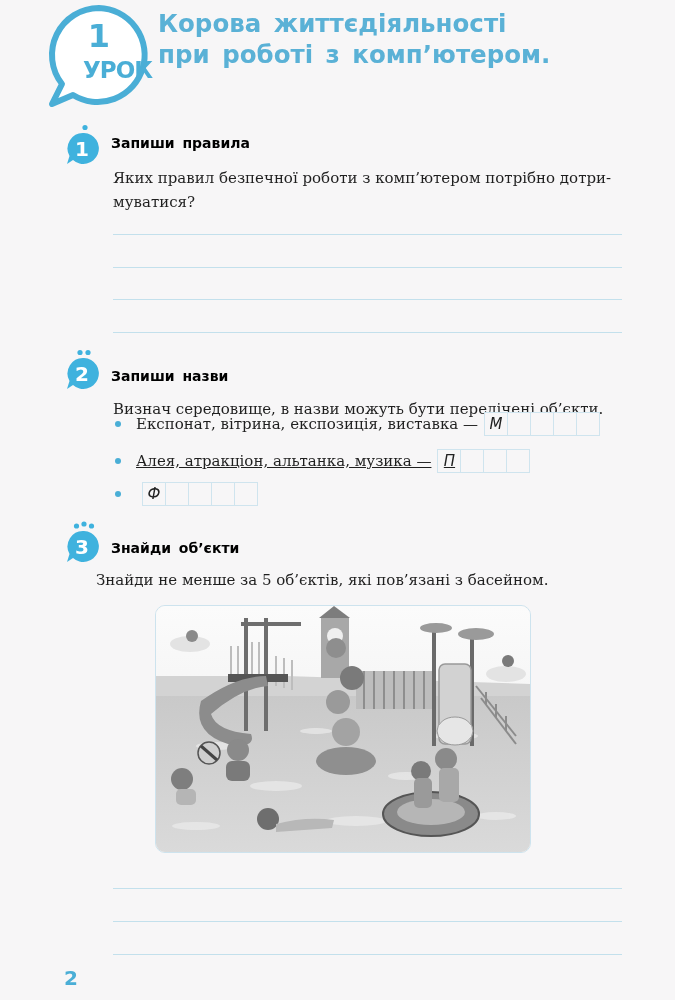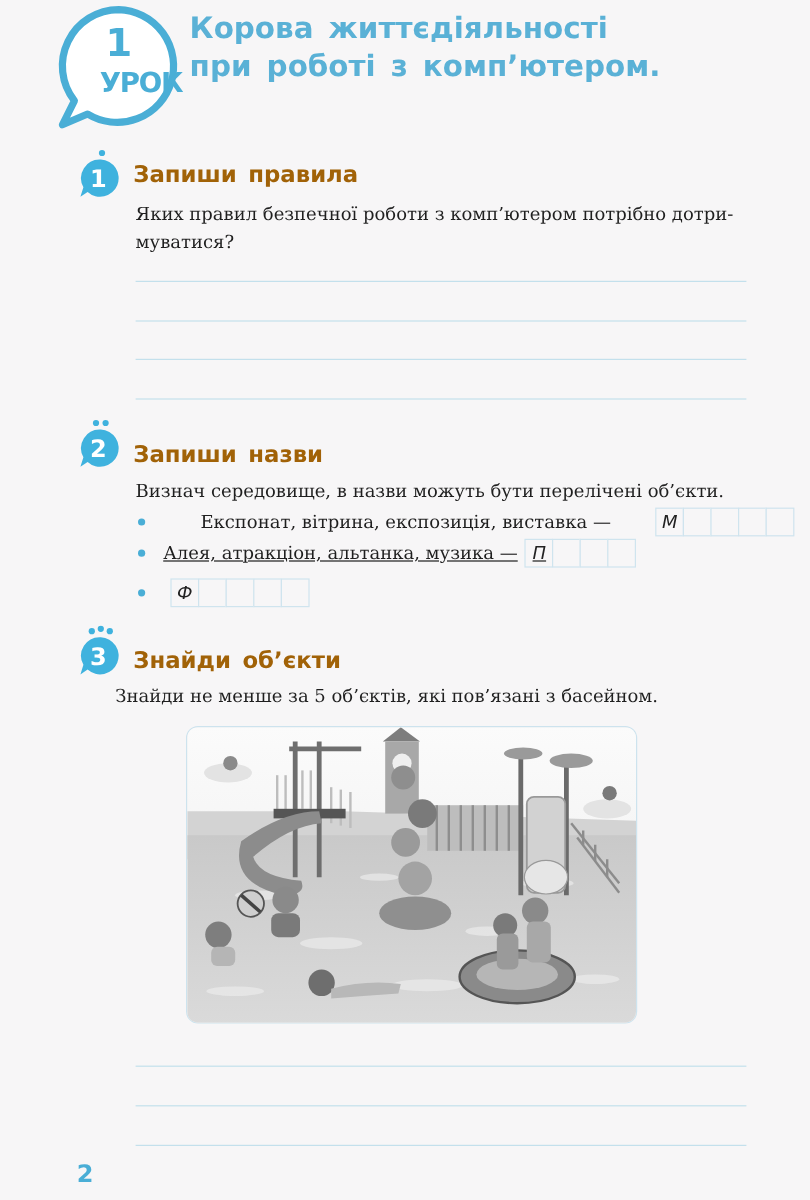--- a/index.html
+++ b/index.html
@@ -34,22 +34,22 @@
 
   
   .task-badge { width: 36px; height: 46px; }
   .task-badge svg { position: absolute; left: 0; top: 0; }
   .task-badge .num {
     position: absolute; left: 3px; width: 30px; text-align: center;
     font-family: "DejaVu Sans", sans-serif; font-weight: bold; font-size: 20px;
     color: #ffffff; line-height: 1;
   }
   .task-heading {
-    font-family: "DejaVu Sans", sans-serif; font-weight: bold; font-size: 19px;
-    color: #a16207; white-space: nowrap; word-spacing: 3px;
+    font-family: "DejaVu Sans", sans-serif; font-weight: bold; font-size: 14px;
+    color: #000000; white-space: nowrap; word-spacing: 3px;
   }
   .body-text {
     font-size: 15px; line-height: 24px; color: #1f1f1f;
   }
   .write-line {
     position: absolute; left: 113px; width: 509px; height: 0;
     border-top: 1.5px solid #c3e0ec;
   }
 
   .bullet-row { left: 113px; height: 26px; display: flex; align-items: center; white-space: nowrap; }
@@ -108,21 +108,21 @@
   <svg width="36" height="46" viewBox="0 0 36 46">
     <circle cx="16" cy="3.5" r="2.6" fill="#3fb2de"></circle>
     <circle cx="24" cy="3.5" r="2.6" fill="#3fb2de"></circle>
     <path d="M20 9 A15.5 15.5 0 1 1 9 36 L3 40 L5.5 32 A15.5 15.5 0 0 1 20 9 Z" fill="#3fb2de"></path>
   </svg>
   <div class="num" style="top:15px;">2</div>
 </div>
 <div class="abs task-heading" style="left:111px; top:368px;">Запиши назви</div>
 <div class="abs body-text" style="left:113px; top:397px; white-space:nowrap;">Визнач середовище, в назви можуть бути перелічені об’єкти.</div>
 
-<div class="abs bullet-row" style="top:422px;gap:31px;">
+<div class="abs bullet-row" style="top:411px;">
   <span class="bullet-dot"></span>
   <span class="body-text">Експонат, вітрина, експозиція, виставка —</span>
   <span class="boxes" style="margin-left:7px;">
     <span class="box">М</span>
     <span class="box"></span>
     <span class="box"></span>
     <span class="box"></span>
     <span class="box"></span>
   </span>
 </div>

